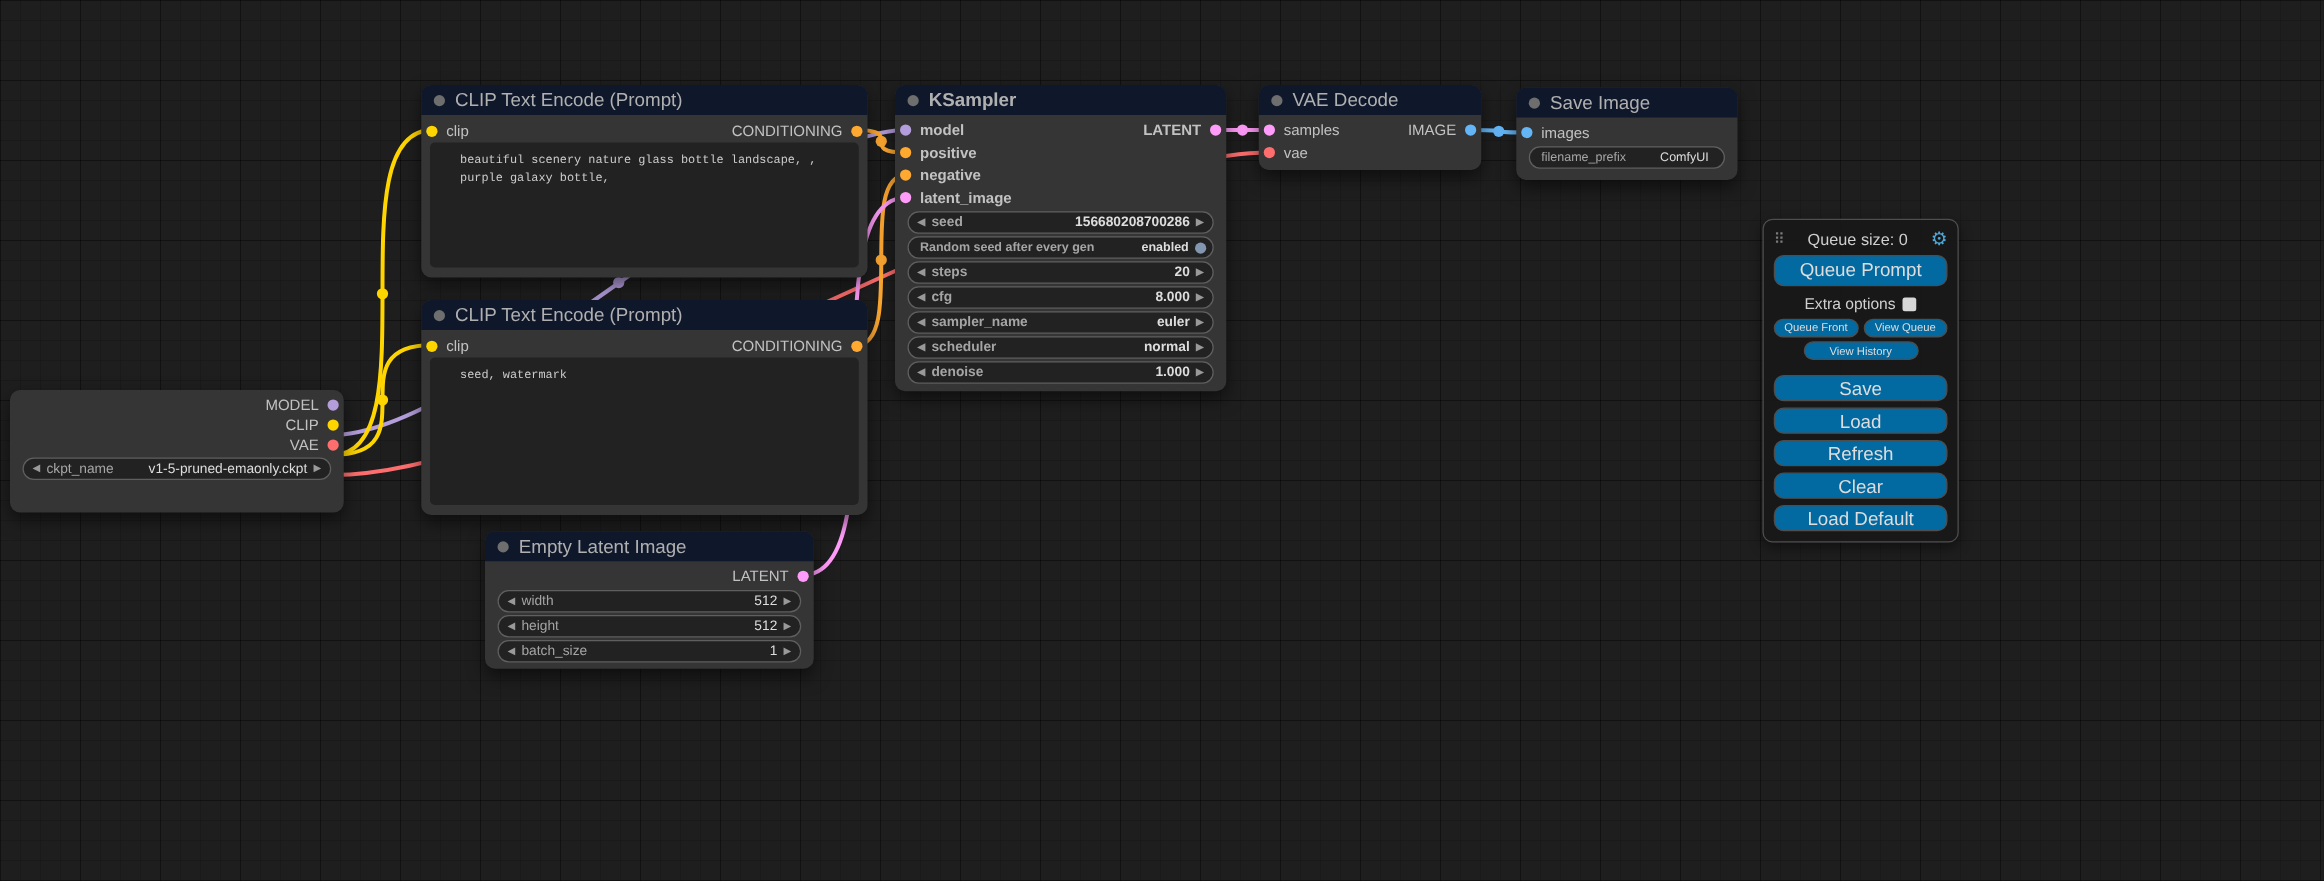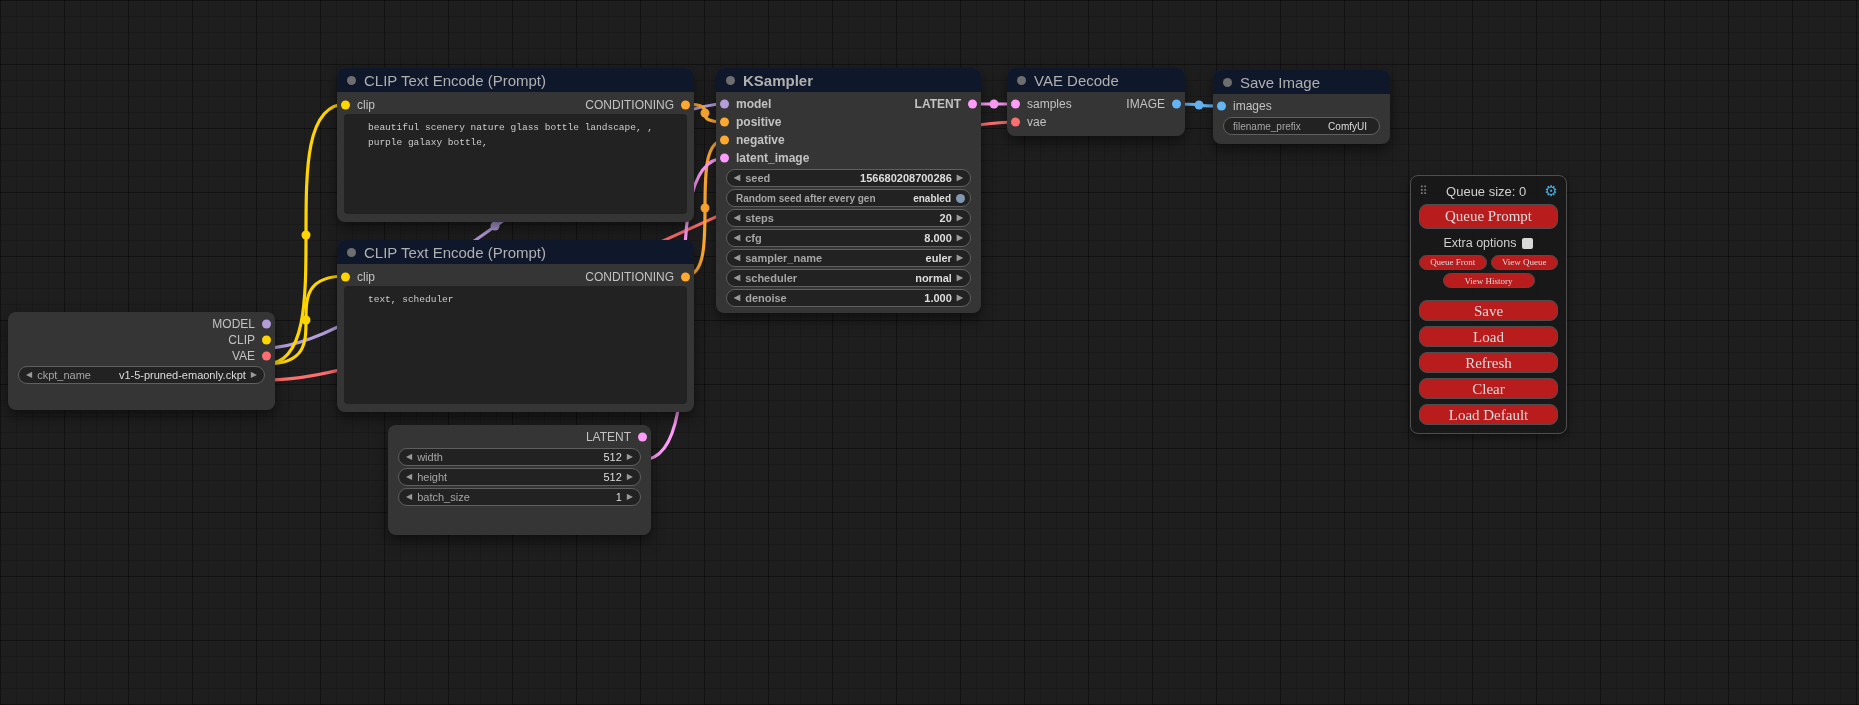--- a/index.html
+++ b/index.html
@@ -106,25 +106,25 @@
     padding: 6px 8px 8px 8px;
     box-shadow: 0 4px 10px rgba(0,0,0,0.45);
     color: #cccccc;
   }
   .menu-header { display: flex; align-items: center; height: 18px; }
   .drag-handle { color: #7a7a7a; font-size: 12px; cursor: move; font-family: "DejaVu Sans", sans-serif; }
   .queue-size { flex: 1; text-align: center; font-size: 13px; color: #cfcfcf; }
   .gear { color: #4fa8d8; font-size: 15px; cursor: pointer; font-family: "DejaVu Sans", sans-serif; line-height: 1; }
   .btn {
     display: block; box-sizing: border-box;
-    background: #b91c1c;
+    background: #0369a1;
     border: 1px solid #4e4e4e;
     border-radius: 8px;
     color: #dddddd;
-    font-family: Liberation Serif, serif;
+    font-family: Liberation Sans, sans-serif;
     cursor: pointer;
     text-align: center;
   }
   .btn-queue-prompt { width: 100%; height: 25px; font-size: 15px; margin-top: 4px; }
   .extra-options { display: flex; align-items: center; justify-content: center; margin-top: 7px; font-size: 12.5px; color: #cfcfcf; }
   .checkbox { width: 11px; height: 11px; background: #d8d8d8; border-radius: 2px; margin-left: 6px; }
   .small-row { display: flex; gap: 4px; margin-top: 5px; }
   .btn-small { flex: 1; height: 15px; font-size: 9px; padding: 0 2px; border-radius: 8px; line-height: 13px; }
   .btn-history { width: 92px; height: 15px; font-size: 9px; margin: 3px auto 0 auto; line-height: 13px; border-radius: 8px; }
   .btn-big { width: 100%; height: 21px; font-size: 15px; margin-top: 5px; line-height: 19px; }
@@ -201,24 +201,28 @@
       <span>CLIP Text Encode (Prompt)</span>
     </div>
     <div class="rows">
       <div class="row h20">
         <span class="slot-dot in" style="background-color: rgb(255, 213, 0);"></span>
         <span class="in-label">clip</span>
         <span class="out-label">CONDITIONING</span>
         <span class="slot-dot out" style="background-color: rgb(255, 169, 49);"></span>
       </div>
     </div>
-    <div class="prompt-box">text, scheduler</div>
+    <div class="prompt-box">seed, watermark</div>
   </div>
 
   <div class="node" style="left:388px; top:425px; width:263px; height:110px;">
+    <div class="node-title">
+      <span class="title-dot"></span>
+      <span>Empty Latent Image</span>
+    </div>
     <div class="rows">
       <div class="row">
         <span class="out-label">LATENT</span>
         <span class="slot-dot out" style="background-color: rgb(255, 156, 249);"></span>
       </div>
       <div class="widget">
         <span class="arrow">◀</span>
         <span class="w-name">width</span>
         <span class="w-value">512</span>
         <span class="arrow">▶</span>

